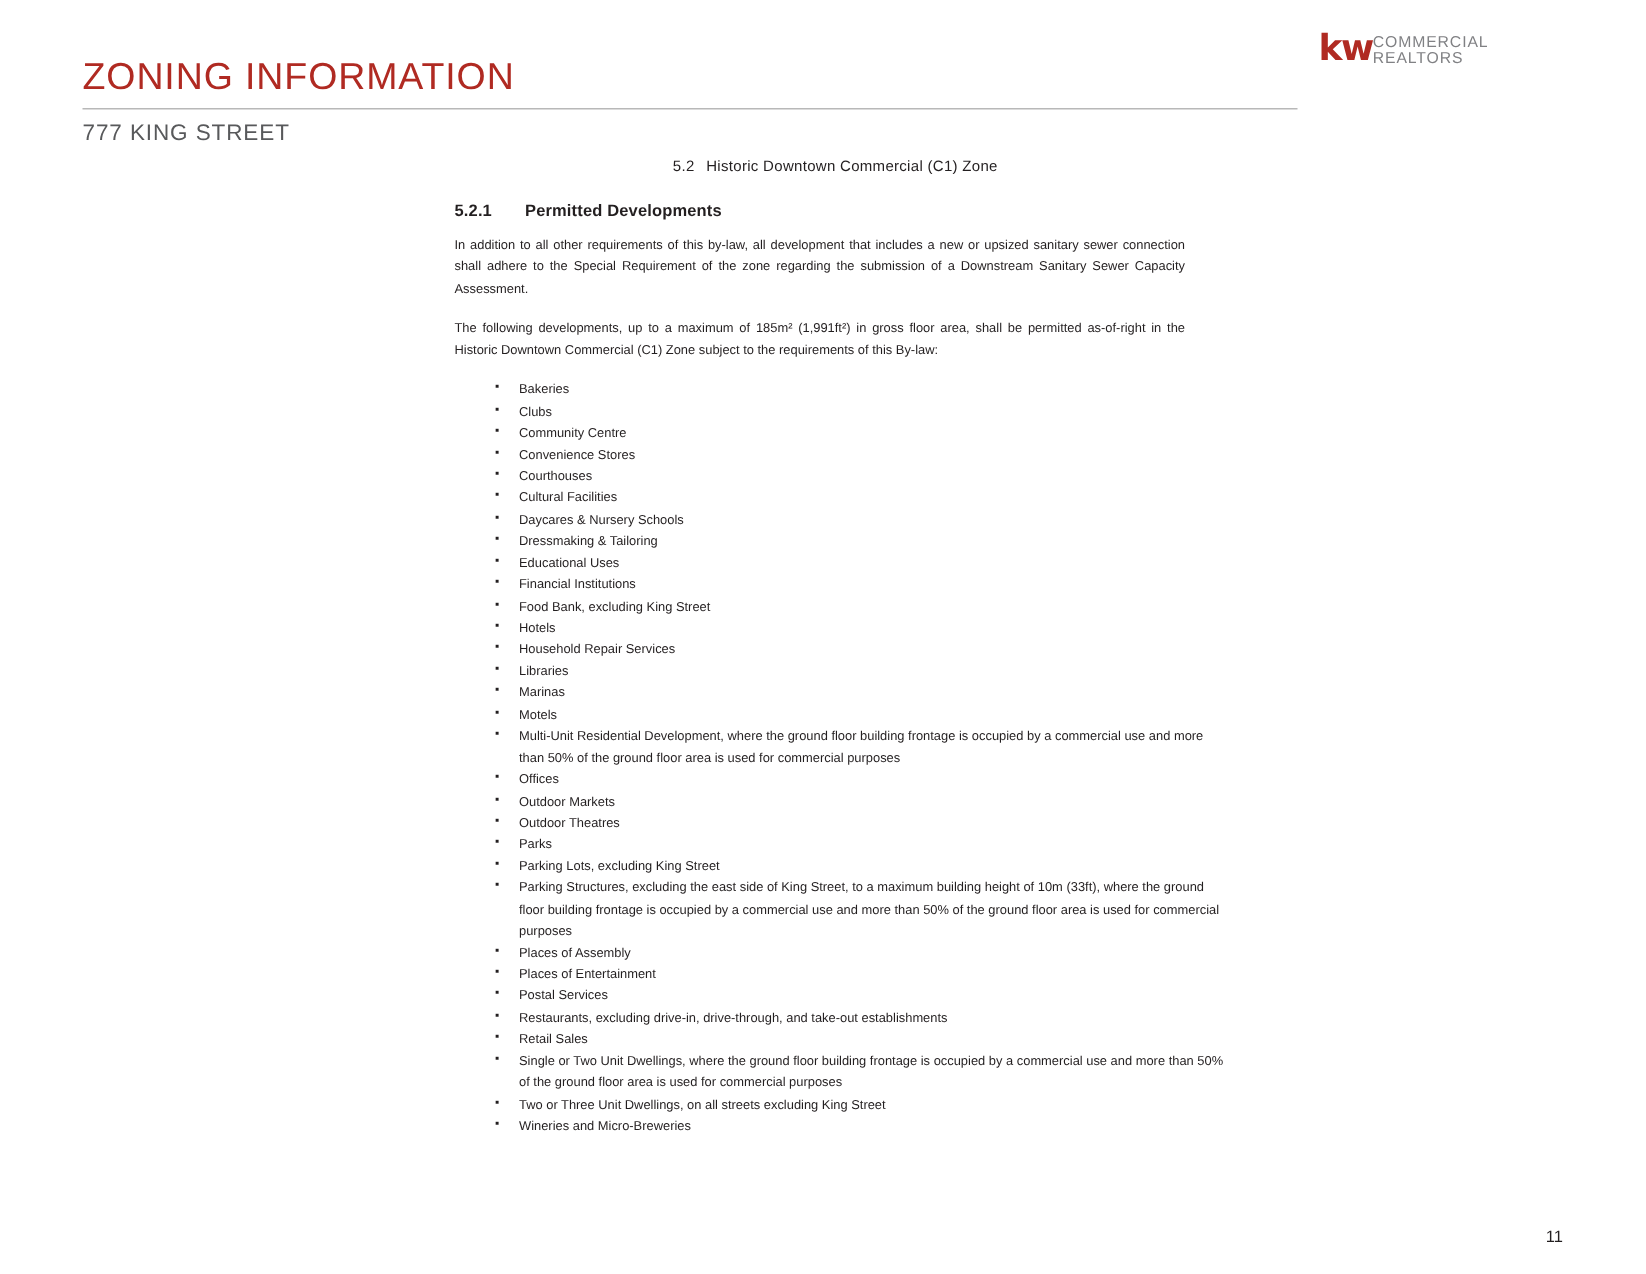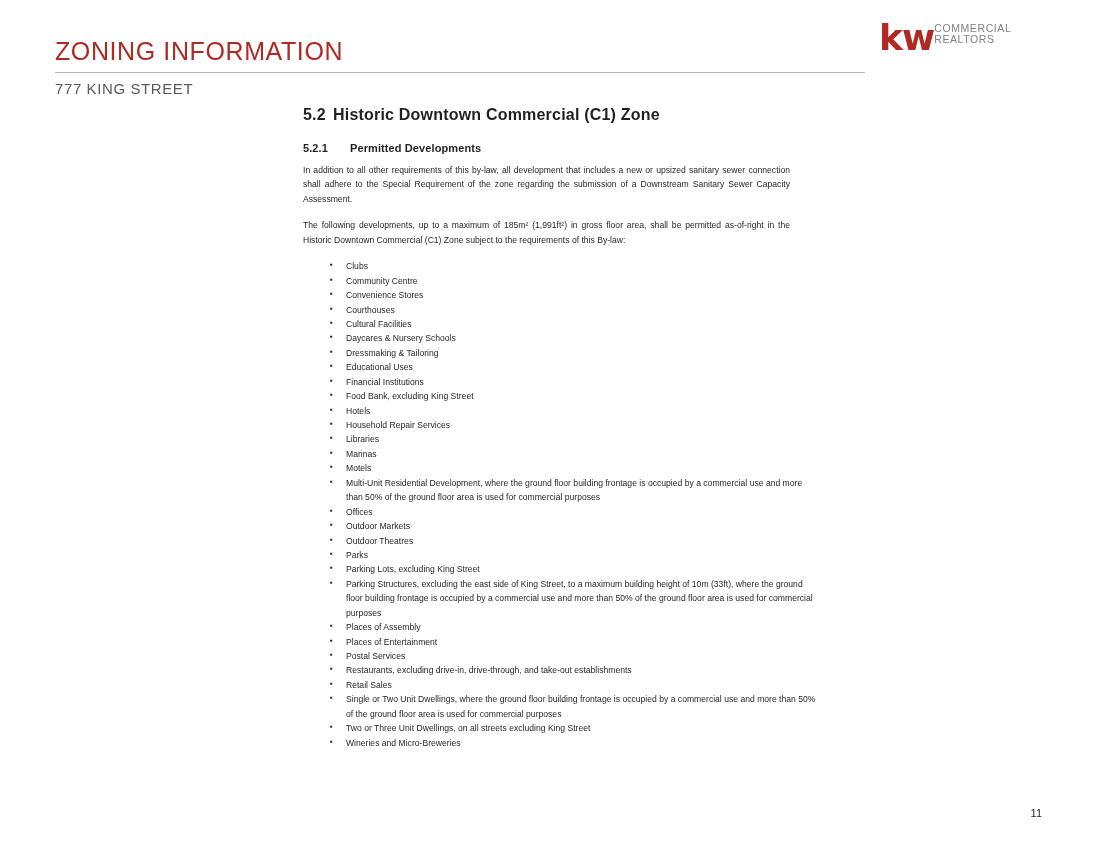--- a/index.html
+++ b/index.html
@@ -54,21 +54,21 @@
     height: 82px;
   }
   .kw-logo {
     position: absolute;
     left: 0;
     top: 6px;
     display: flex;
     align-items: flex-start;
   }
   .kw-mark {
-    font-size: 36px;
+    font-size: 24px;
     font-weight: 700;
     color: #b02a22;
     letter-spacing: -1px;
     line-height: 1;
     font-family: "DejaVu Sans", sans-serif;
   }
   .kw-text {
     margin-left: 0;
     line-height: 1.05;
     padding-top: 3px;
@@ -105,25 +105,26 @@
   }
 
   
   .content {
     position: absolute;
     left: 303px;
     top: 106px;
     width: 500px;
   }
   .section-heading {
-    font-size: 16px;
+    font-size: 10px;
     color: #231f20;
     margin: 0 0 18px 0;
-    font-weight: 700;
+    font-weight: 400;
     letter-spacing: 0.2px;
+    text-align: center;
   }
   .section-heading .num {
     display: inline-block;
     width: 30px;
   }
   .sub-heading {
     font-size: 11px;
     font-weight: 700;
     margin: 0 0 9px 0;
     letter-spacing: 0.1px;
@@ -158,21 +159,21 @@
     left: 0;
     top: -1px;
     font-size: 8px;
     color: #231f20;
   }
 
   
   .page-number {
     position: absolute;
     right: 55px;
-    bottom: 30px;
+    bottom: 18px;
     font-size: 11px;
     color: #231f20;
   }
 </style>
 </head>
 <body>
 
 <div class="header">
   <h1 class="doc-title">ZONING INFORMATION</h1>
   <hr class="title-rule">
@@ -195,20 +196,21 @@
   </div>
 
   <div class="sub-heading">
     <span class="num">5.2.1</span><span>Permitted Developments</span>
   </div>
 
   <p class="para">In addition to all other requirements of this by-law, all development that includes a new or upsized sanitary sewer connection shall adhere to the Special Requirement of the zone regarding the submission of a Downstream Sanitary Sewer Capacity Assessment.</p>
   <p class="para">The following developments, up to a maximum of 185m² (1,991ft²) in gross floor area, shall be permitted as-of-right in the Historic Downtown Commercial (C1) Zone subject to the requirements of this By-law:</p>
 
   <ul class="list" id="permitted-uses-list">
+      <li>Bakeries</li>
       <li>Clubs</li>
       <li>Community Centre</li>
       <li>Convenience Stores</li>
       <li>Courthouses</li>
       <li>Cultural Facilities</li>
       <li>Daycares &amp; Nursery Schools</li>
       <li>Dressmaking &amp; Tailoring</li>
       <li>Educational Uses</li>
       <li>Financial Institutions</li>
       <li>Food Bank, excluding King Street</li>

